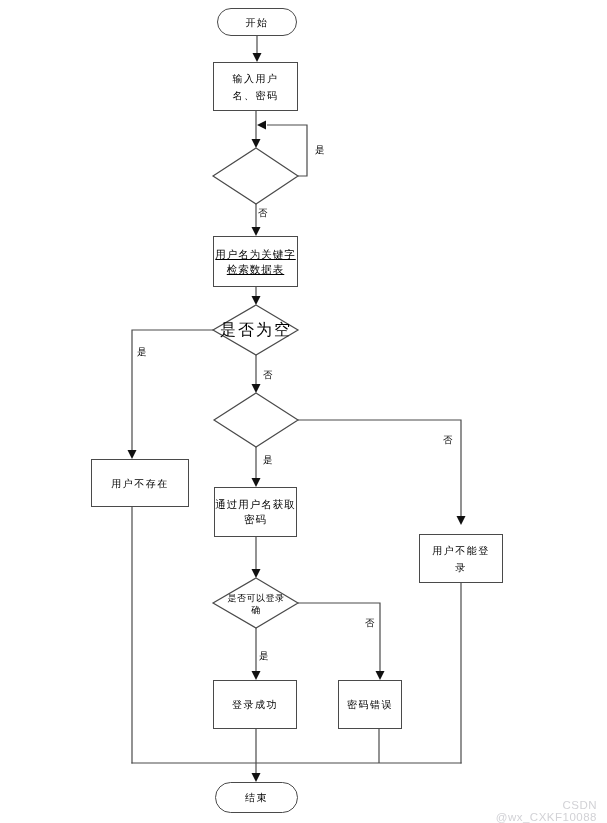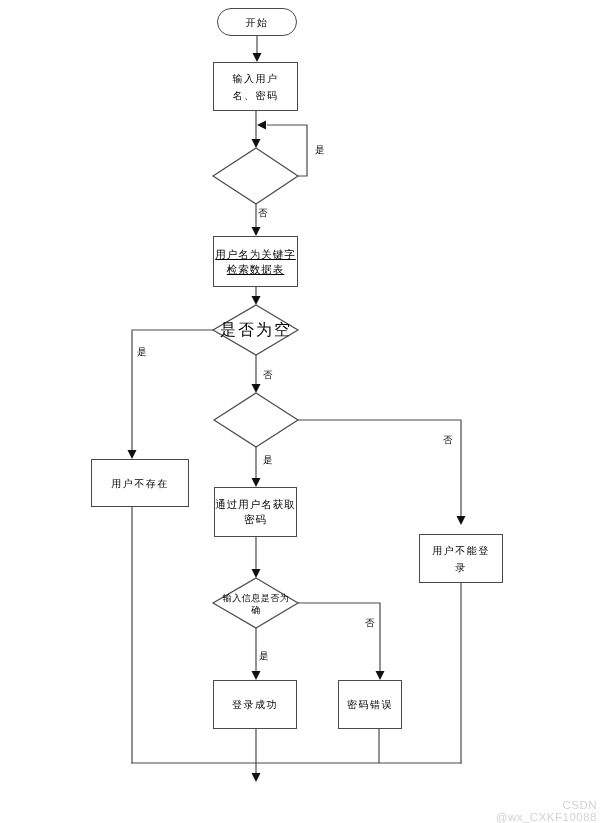--- a/index.html
+++ b/index.html
@@ -118,26 +118,27 @@
   <div class="node lg" style="left:419px; top:525px; width:84px; height:49px;margin-top:9px;">用户不能登
 录</div>
 
   <div class="node md" style="left:214px; top:487px; width:83px; height:50px;">通过用户名获取
 密码</div>
 
   <div class="node lg" style="left:213px; top:680px; width:84px; height:49px;">登录成功</div>
 
   <div class="node lg" style="left:338px; top:680px; width:64px; height:49px;">密码错误</div>
 
+  <div class="node stadium lg" style="left:215px; top:782px; width:83px; height:31px;">结束</div>
 
 
   <div class="dtext xl" style="left:213px; top:305px; width:86px; height:50px;">是否为空</div>
 
 
-  <div class="dtext sm" style="left:211px; top:580px; width:90px; height:48px;">输入信息是否为
+  <div class="dtext sm" style="left:211px; top:580px; width:90px; height:48px;">是否可以登录
 确</div>
 
   <span class="elabel" style="left:315px; top:144px;">是</span>
   <span class="elabel" style="left:258px; top:207px;">否</span>
   <span class="elabel" style="left:137px; top:346px;">是</span>
   <span class="elabel" style="left:263px; top:369px;">否</span>
   <span class="elabel" style="left:443px; top:434px;">否</span>
   <span class="elabel" style="left:263px; top:454px;">是</span>
   <span class="elabel" style="left:365px; top:617px;">否</span>
   <span class="elabel" style="left:259px; top:650px;">是</span>

